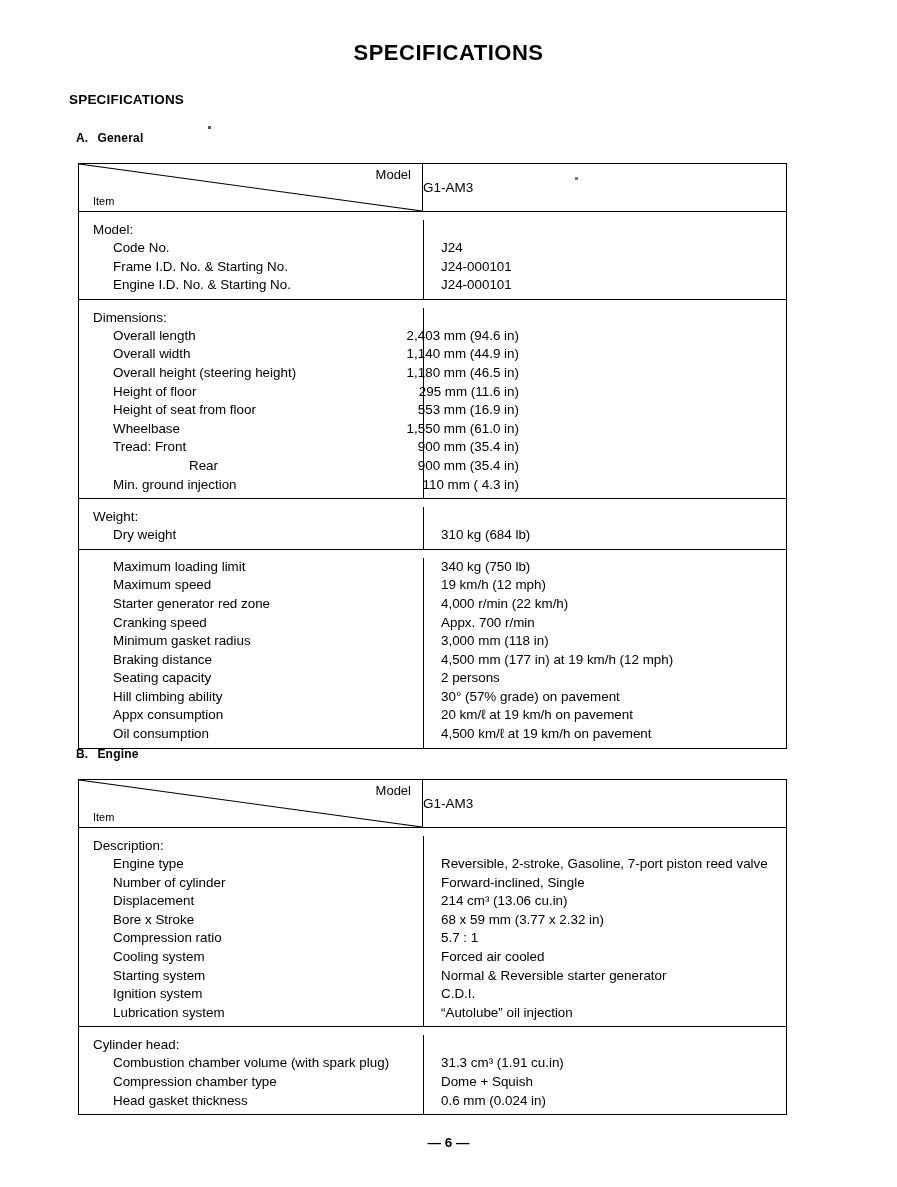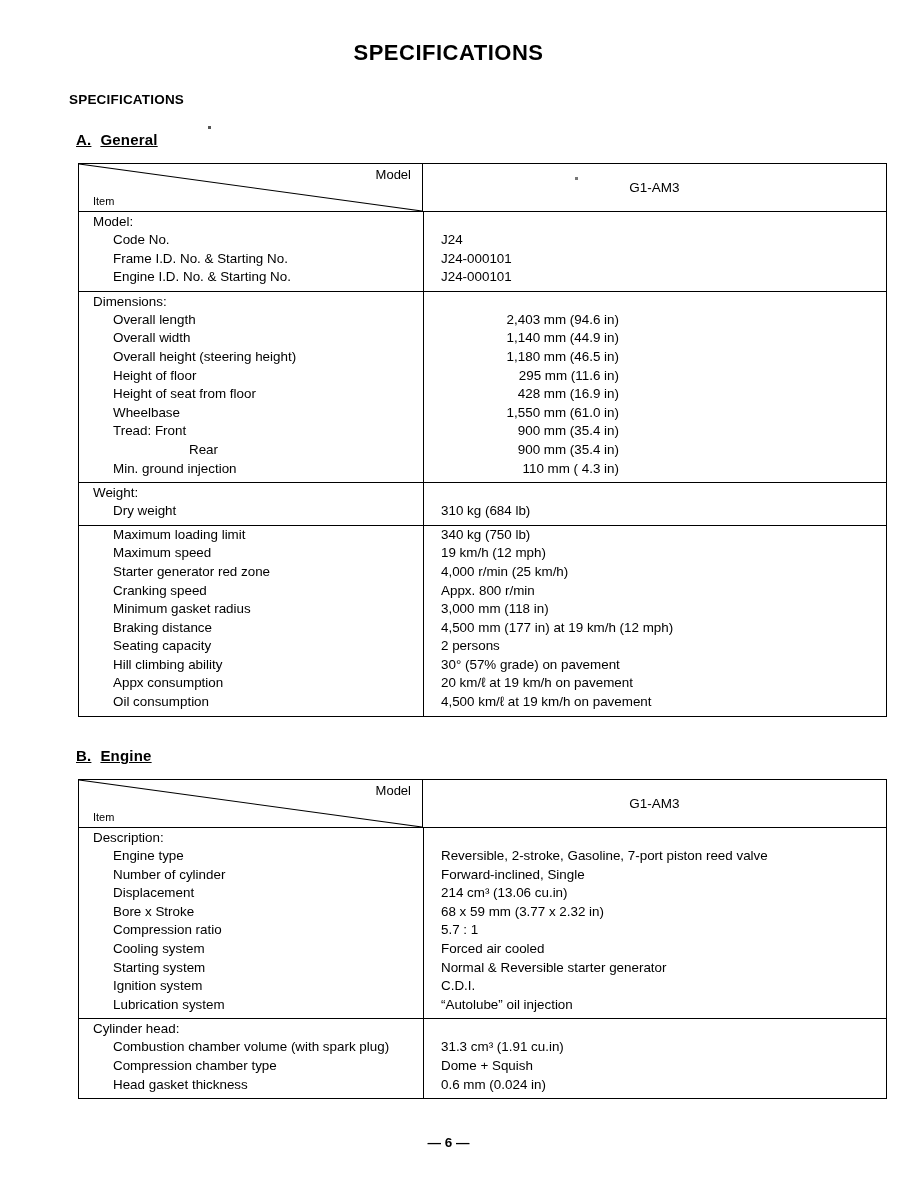--- a/index.html
+++ b/index.html
@@ -35,43 +35,42 @@
   .section-label {
     position: absolute;
     left: 69px;
     top: 92px;
     font-size: 13.5px;
     font-weight: bold;
     letter-spacing: 0.2px;
   }
   .subsection {
     position: absolute;
-    font-size: 15px;
+    font-size: 12px;
     font-weight: bold;
     letter-spacing: 0.2px;
-    text-decoration: underline;
   }
   .subsection .letter { margin-right: 9px; }
   #sub-a { left: 76px; top: 131px; }
   #sub-b { left: 76px; top: 747px; }
 
   .stray-dot {
     position: absolute;
     left: 208px;
     top: 126px;
     width: 3px;
     height: 3px;
     background: #555;
   }
 
   
   .spec-table {
     position: absolute;
     left: 78px;
-    width: 809px;
+    width: 709px;
     border: 1.6px solid #000;
     box-sizing: border-box;
     background: #fff;
   }
   #table-general { top: 163px; }
   #table-engine  { top: 779px; }
 
   .thead {
     position: relative;
     height: 48px;
@@ -105,36 +104,37 @@
     bottom: 4px;
     font-size: 11px;
   }
   .th-value-cell {
     position: absolute;
     left: 344px;
     right: 0;
     top: 0; bottom: 0;
     display: flex;
     align-items: center;
-    justify-content: center;
+    justify-content: flex-start;
     font-size: 13.5px;
   }
   .th-speck {
     position: absolute;
     left: 152px;
     top: 13px;
     width: 3px;
     height: 3px;
     background: #777;
   }
 
   .group {
     position: relative;
     border-bottom: 1.3px solid #000;
     box-sizing: border-box;
+    margin-top: 8px;
   }
   .group:last-child { border-bottom: none; }
 
   .group-divider {
     position: absolute;
     left: 344px;
     top: 0;
     bottom: 0;
     width: 0;
     border-left: 1.3px solid #000;
@@ -244,21 +244,21 @@
           <div class="row">
             <span class="lbl lvl1">Overall height (steering height)</span>
             <span class="val right">1,180 mm (46.5 in)</span>
           </div>
           <div class="row">
             <span class="lbl lvl1">Height of floor</span>
             <span class="val right">295 mm (11.6 in)</span>
           </div>
           <div class="row">
             <span class="lbl lvl1">Height of seat from floor</span>
-            <span class="val right">428 mm (16.9 in)</span>
+            <span class="val right">553 mm (16.9 in)</span>
           </div>
           <div class="row">
             <span class="lbl lvl1">Wheelbase</span>
             <span class="val right">1,550 mm (61.0 in)</span>
           </div>
           <div class="row">
             <span class="lbl lvl1">Tread:  Front</span>
             <span class="val right">900 mm (35.4 in)</span>
           </div>
           <div class="row">
@@ -285,25 +285,25 @@
           <div class="row">
             <span class="lbl lvl1">Maximum loading limit</span>
             <span class="val">340 kg (750 lb)</span>
           </div>
           <div class="row">
             <span class="lbl lvl1">Maximum speed</span>
             <span class="val">19 km/h (12 mph)</span>
           </div>
           <div class="row">
             <span class="lbl lvl1">Starter generator red zone</span>
-            <span class="val">4,000 r/min (25 km/h)</span>
+            <span class="val">4,000 r/min (22 km/h)</span>
           </div>
           <div class="row">
             <span class="lbl lvl1">Cranking speed</span>
-            <span class="val">Appx. 800 r/min</span>
+            <span class="val">Appx. 700 r/min</span>
           </div>
           <div class="row">
             <span class="lbl lvl1">Minimum gasket radius</span>
             <span class="val">3,000 mm (118 in)</span>
           </div>
           <div class="row">
             <span class="lbl lvl1">Braking distance</span>
             <span class="val">4,500 mm (177 in) at 19 km/h (12 mph)</span>
           </div>
           <div class="row">

